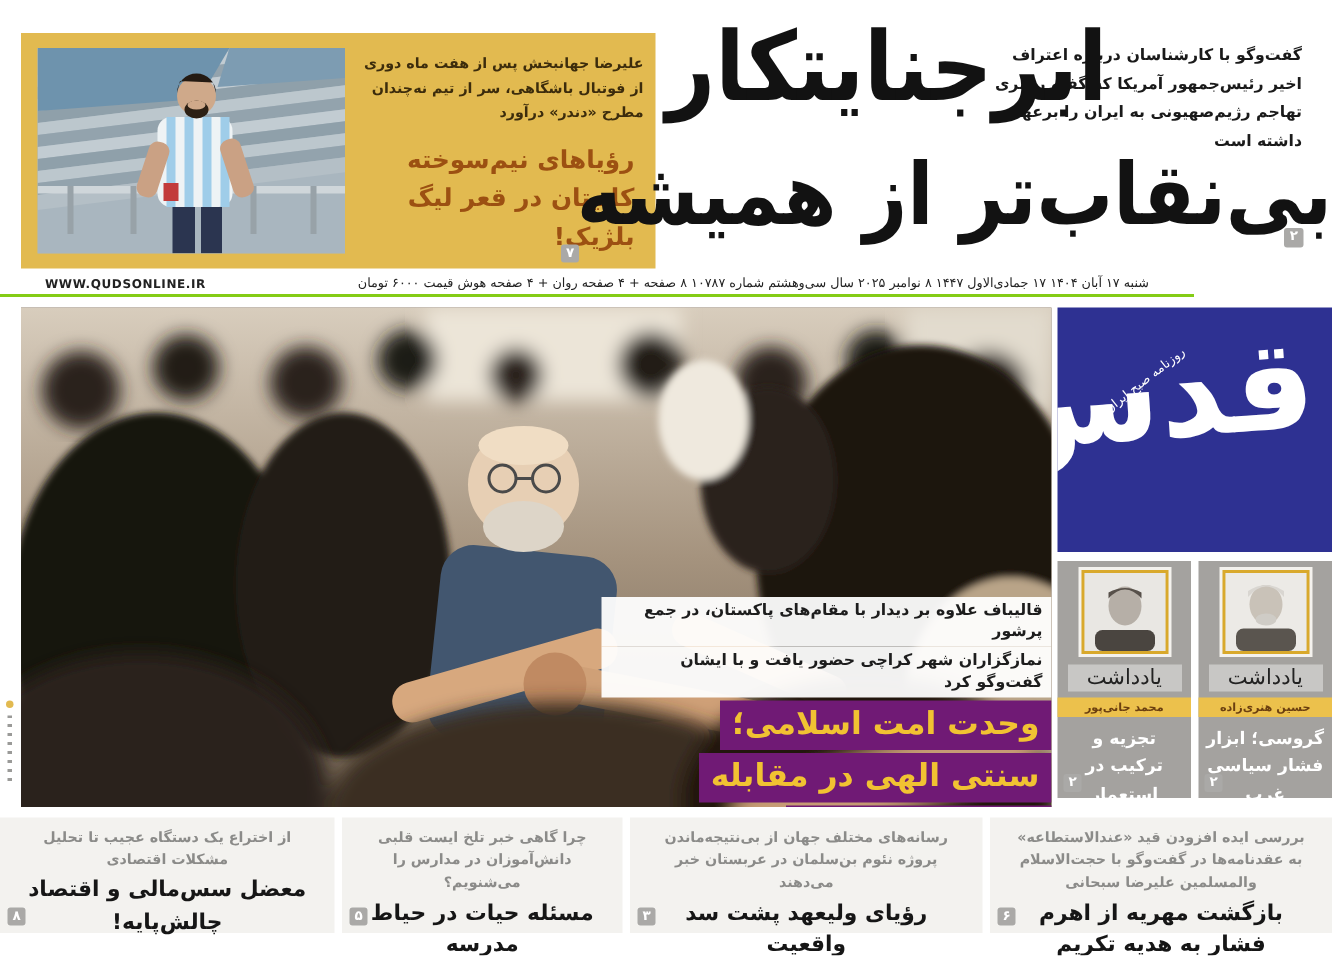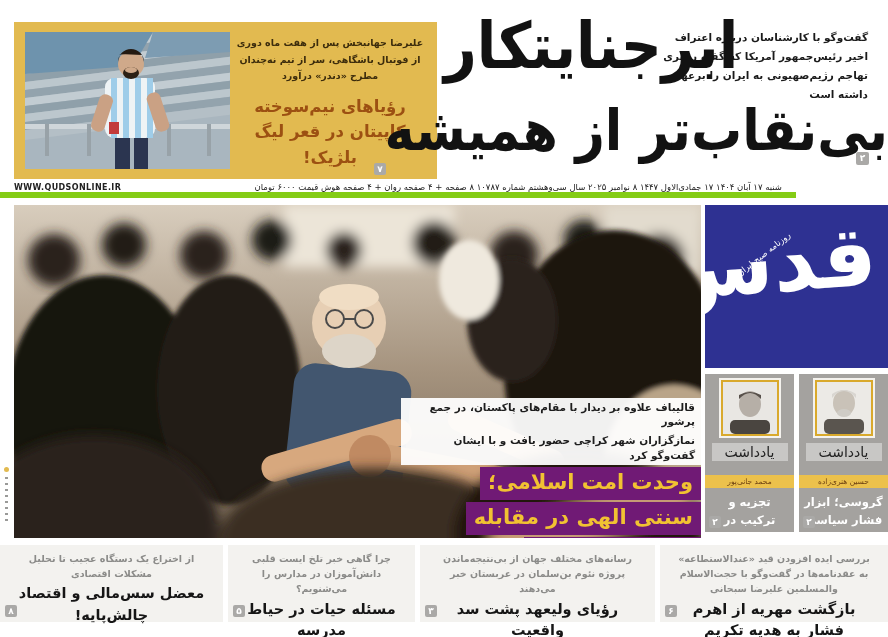--- a/index.html
+++ b/index.html
@@ -8,40 +8,40 @@
   .fa{direction:rtl;}
 
   
   .badge{position:absolute;width:13px;height:13px;background:#aaa9a7;color:#fff;
     font-size:9px;font-weight:bold;display:flex;align-items:center;justify-content:center;
     border-radius:2px;line-height:1;}
 
   
   .sports{position:absolute;left:14px;top:22px;width:423px;height:157px;background:#e2ba50;}
   .sports-photo{position:absolute;left:11px;top:10px;width:205px;height:137px;overflow:hidden;background:#a9b6bf;}
-  .sports-text{position:absolute;right:8px;top:13px;width:198px;text-align:center;}
+  .sports-text{position:absolute;right:8px;top:13px;width:198px;text-align:right;}
   .sports-kicker{font-size:9.5px;line-height:1.75;color:#3c2c0c;font-weight:600;margin:0;}
   .sports-title{margin:9px 6px 0;font-size:16.5px;font-weight:800;color:#9c5012;line-height:1.55;}
   .sports .badge{right:51px;bottom:4px;width:12px;height:12px;}
 
   
   .lead{position:absolute;left:440px;top:12px;width:448px;height:170px;}
   .lead-kicker{position:absolute;top:16px;right:20px;width:206px;text-align:right;
     font-size:10.5px;line-height:1.8;font-weight:600;color:#1a1a1a;margin:0;}
   .lead-h1{position:absolute;top:2px;left:4px;font-size:57px;font-weight:900;color:#121212;
     line-height:1;transform:scaleY(1.12);transform-origin:top;white-space:nowrap;margin:0;}
   .lead-h2{position:absolute;top:90px;left:0;width:100%;text-align:center;font-size:51px;
     font-weight:900;color:#121212;line-height:1;transform:scaleY(1.12);transform-origin:top;
     white-space:nowrap;margin:0;}
   .lead .badge{right:19px;top:140px;}
 
   
   .dateline{position:absolute;left:0;top:182px;width:796px;height:16px;display:flex;
-    justify-content:space-between;align-items:center;padding:0 14px;box-sizing:border-box;
-    border-bottom:6px solid #84cc16;}
+    justify-content:space-between;align-items:center;padding:0 30px;box-sizing:border-box;
+    border-bottom:2px solid #84cc16;}
   .site{font-size:8px;font-weight:bold;color:#222;letter-spacing:.4px;}
   .date{font-size:8.5px;color:#222;}
 
   
   .credit-strip{position:absolute;left:0;top:205px;width:13px;height:333px;background:#fff;}
   .credit-dot{position:absolute;left:4px;width:5px;height:5px;border-radius:50%;background:#e2ba50;top:262px;}
   .credit-marks{position:absolute;left:5px;top:272px;width:3px;height:46px;
     background:repeating-linear-gradient(#9a9a98 0 2px,transparent 2px 6px);}
   .photo{position:absolute;left:14px;top:205px;width:687px;height:333px;overflow:hidden;background:#8a7a68;}
   .photo svg{display:block;}
@@ -58,21 +58,21 @@
     line-height:1.25;transform:rotate(-4deg);margin:0;}
   .logo-tagline{position:absolute;left:26px;top:44px;color:#ffffff;font-size:8.5px;
     transform:rotate(-38deg);white-space:nowrap;}
 
   
   .columns{position:absolute;left:705px;top:374px;width:183px;height:158px;display:flex;gap:5px;direction:rtl;}
   .col-card{position:relative;flex:1;background:#a4a29f;text-align:center;padding-top:6px;box-sizing:border-box;}
   .portrait{width:54px;height:52px;margin:0 auto;border:2px solid #d9a92c;box-shadow:0 0 0 2px #f4f2ee;
     background:#e9e7e3;overflow:hidden;}
   .col-label{display:inline-block;background:#c8c7c5;color:#222;font-size:14px;padding:1px 13px;margin-top:7px;}
-  .col-author{background:#ecc14c;color:#6b3f10;font-size:7.5px;font-weight:400;padding:2px 0;margin-top:14px;}
+  .col-author{background:#ecc14c;color:#6b3f10;font-size:7.5px;font-weight:700;padding:2px 0;margin-top:4px;}
   .col-title{color:#fff;font-size:11.5px;font-weight:700;line-height:1.6;margin-top:5px;padding:0 5px;}
   .col-card .badge{left:4px;bottom:4px;width:12px;height:12px;}
 
   
   .teasers{position:absolute;left:0;top:545px;width:888px;height:77px;display:flex;direction:rtl;gap:5px;}
   .teaser{position:relative;background:#f3f2ef;text-align:center;padding:6px 16px 0;box-sizing:border-box;}
   .teaser:nth-child(1){width:228px;}
   .teaser:nth-child(2){width:235px;}
   .teaser:nth-child(3){width:187px;}
   .teaser:nth-child(4){width:223px;}

